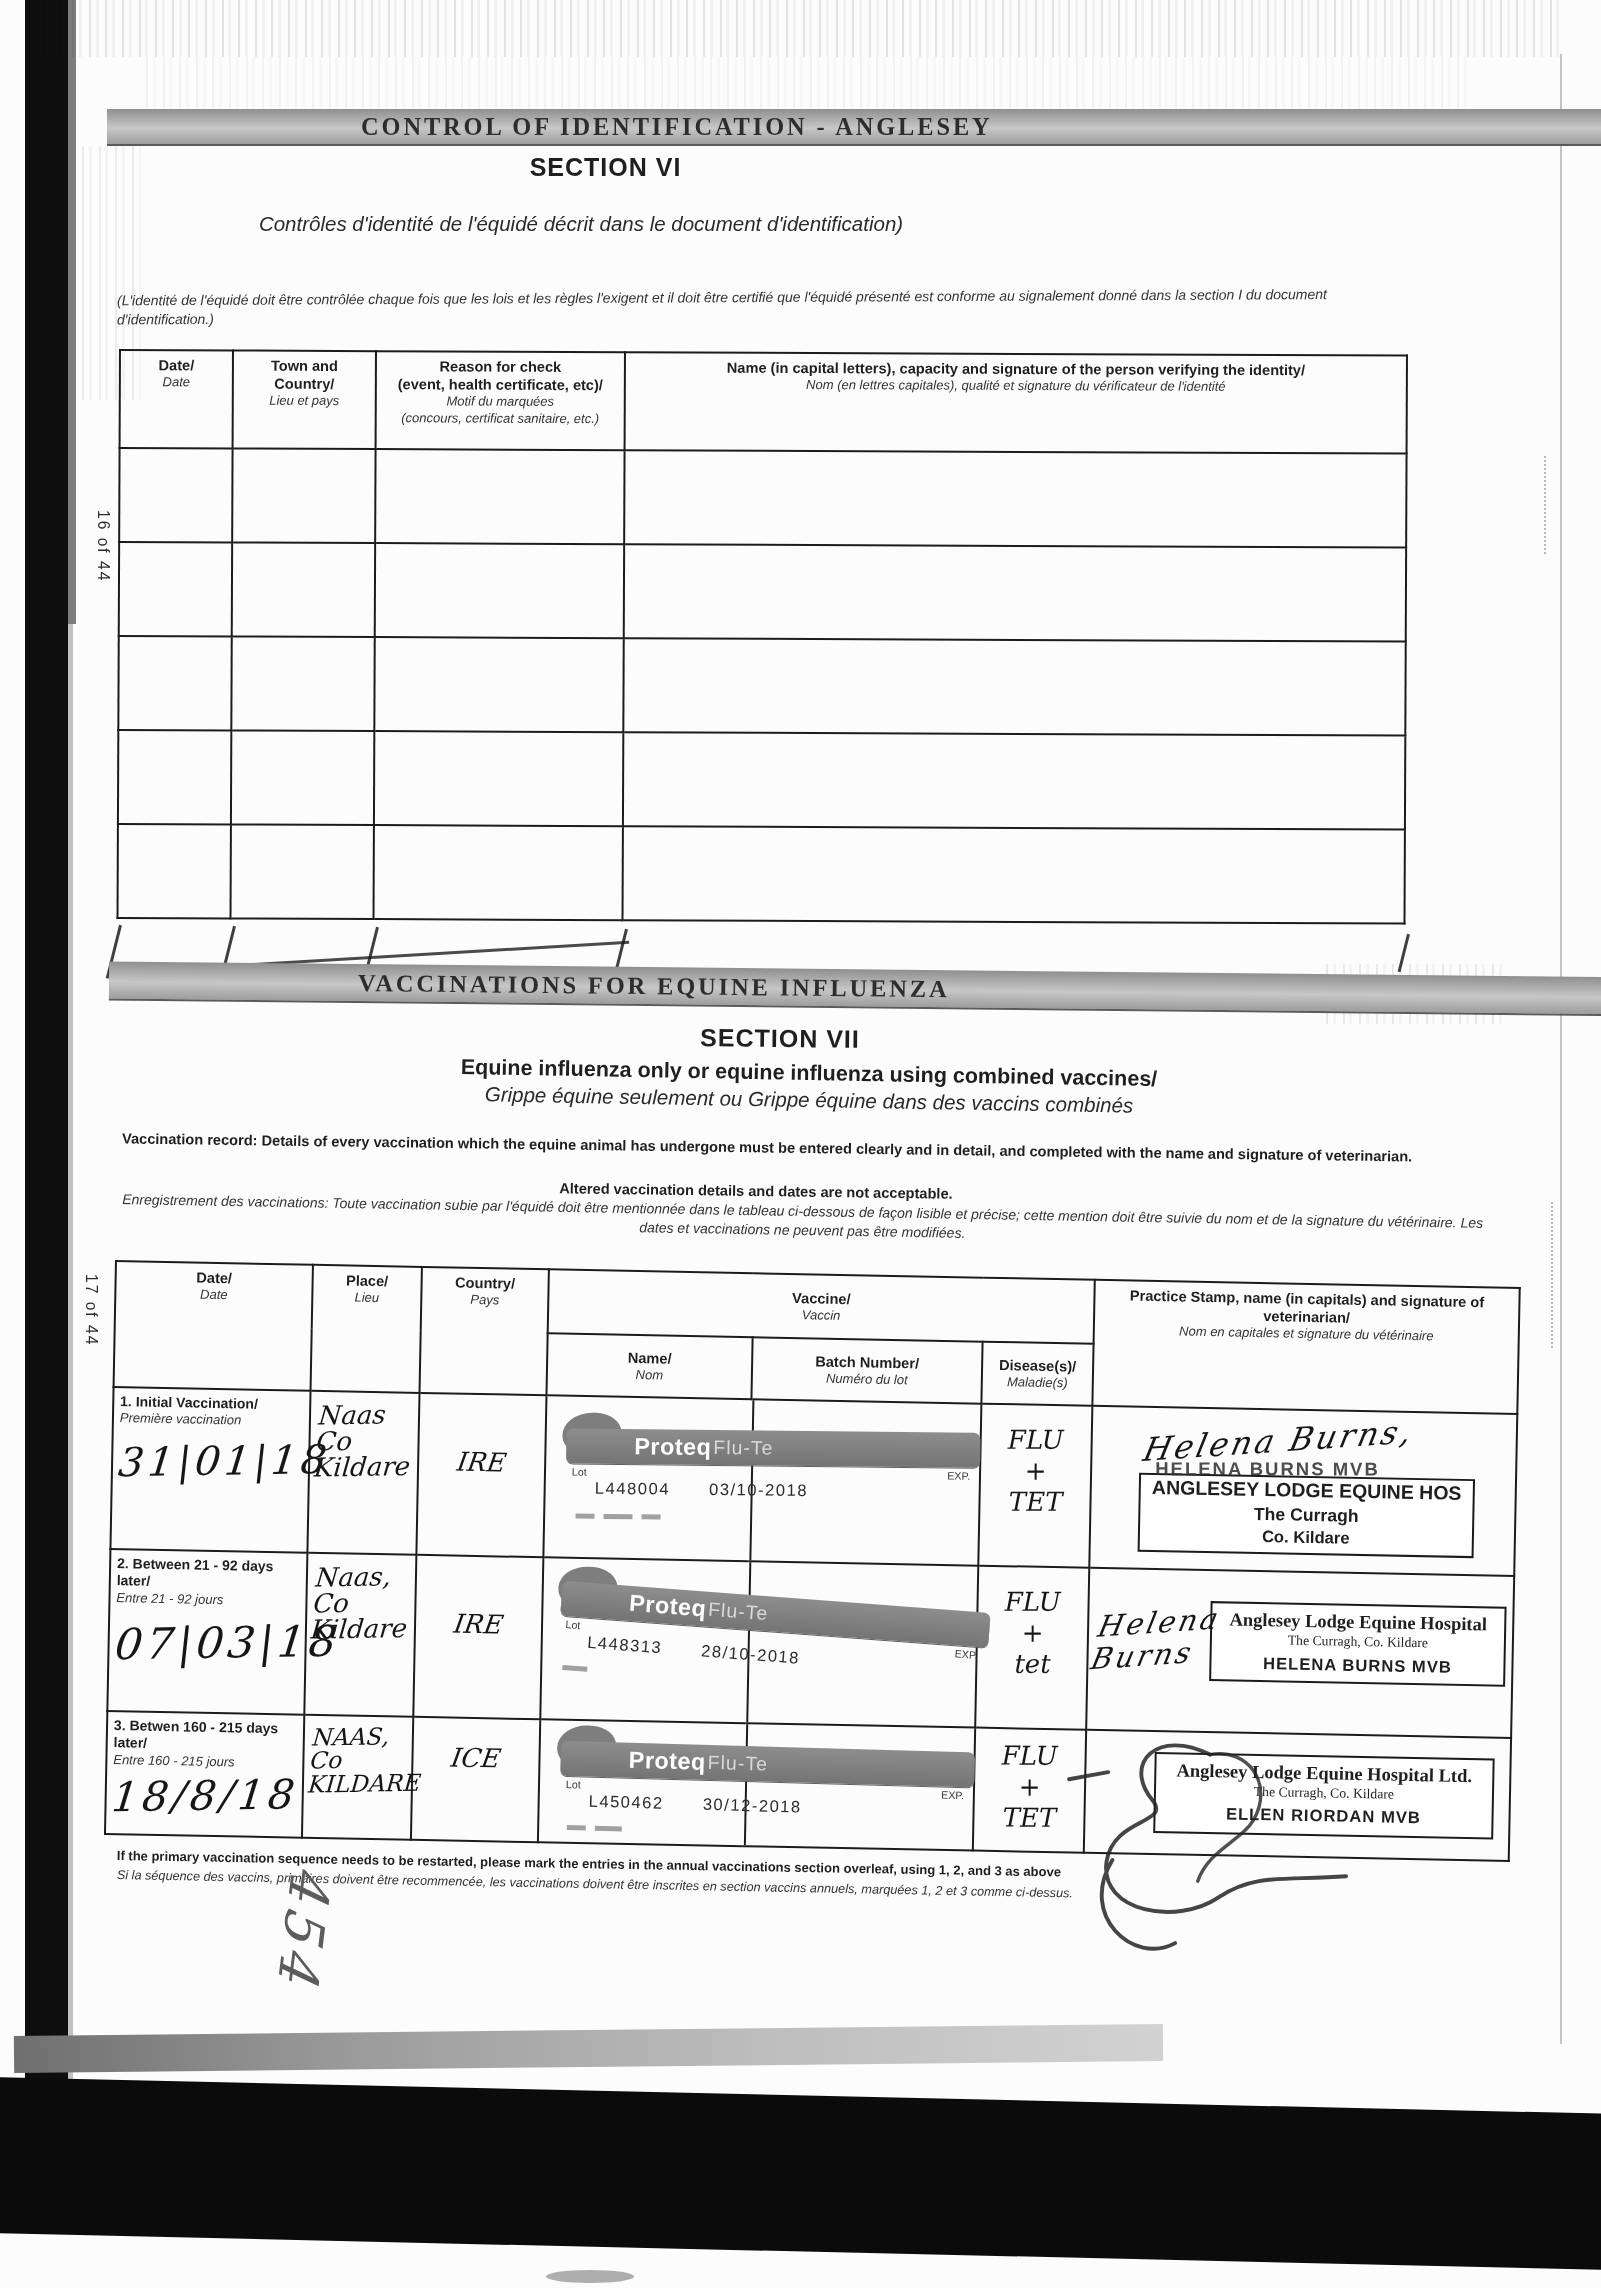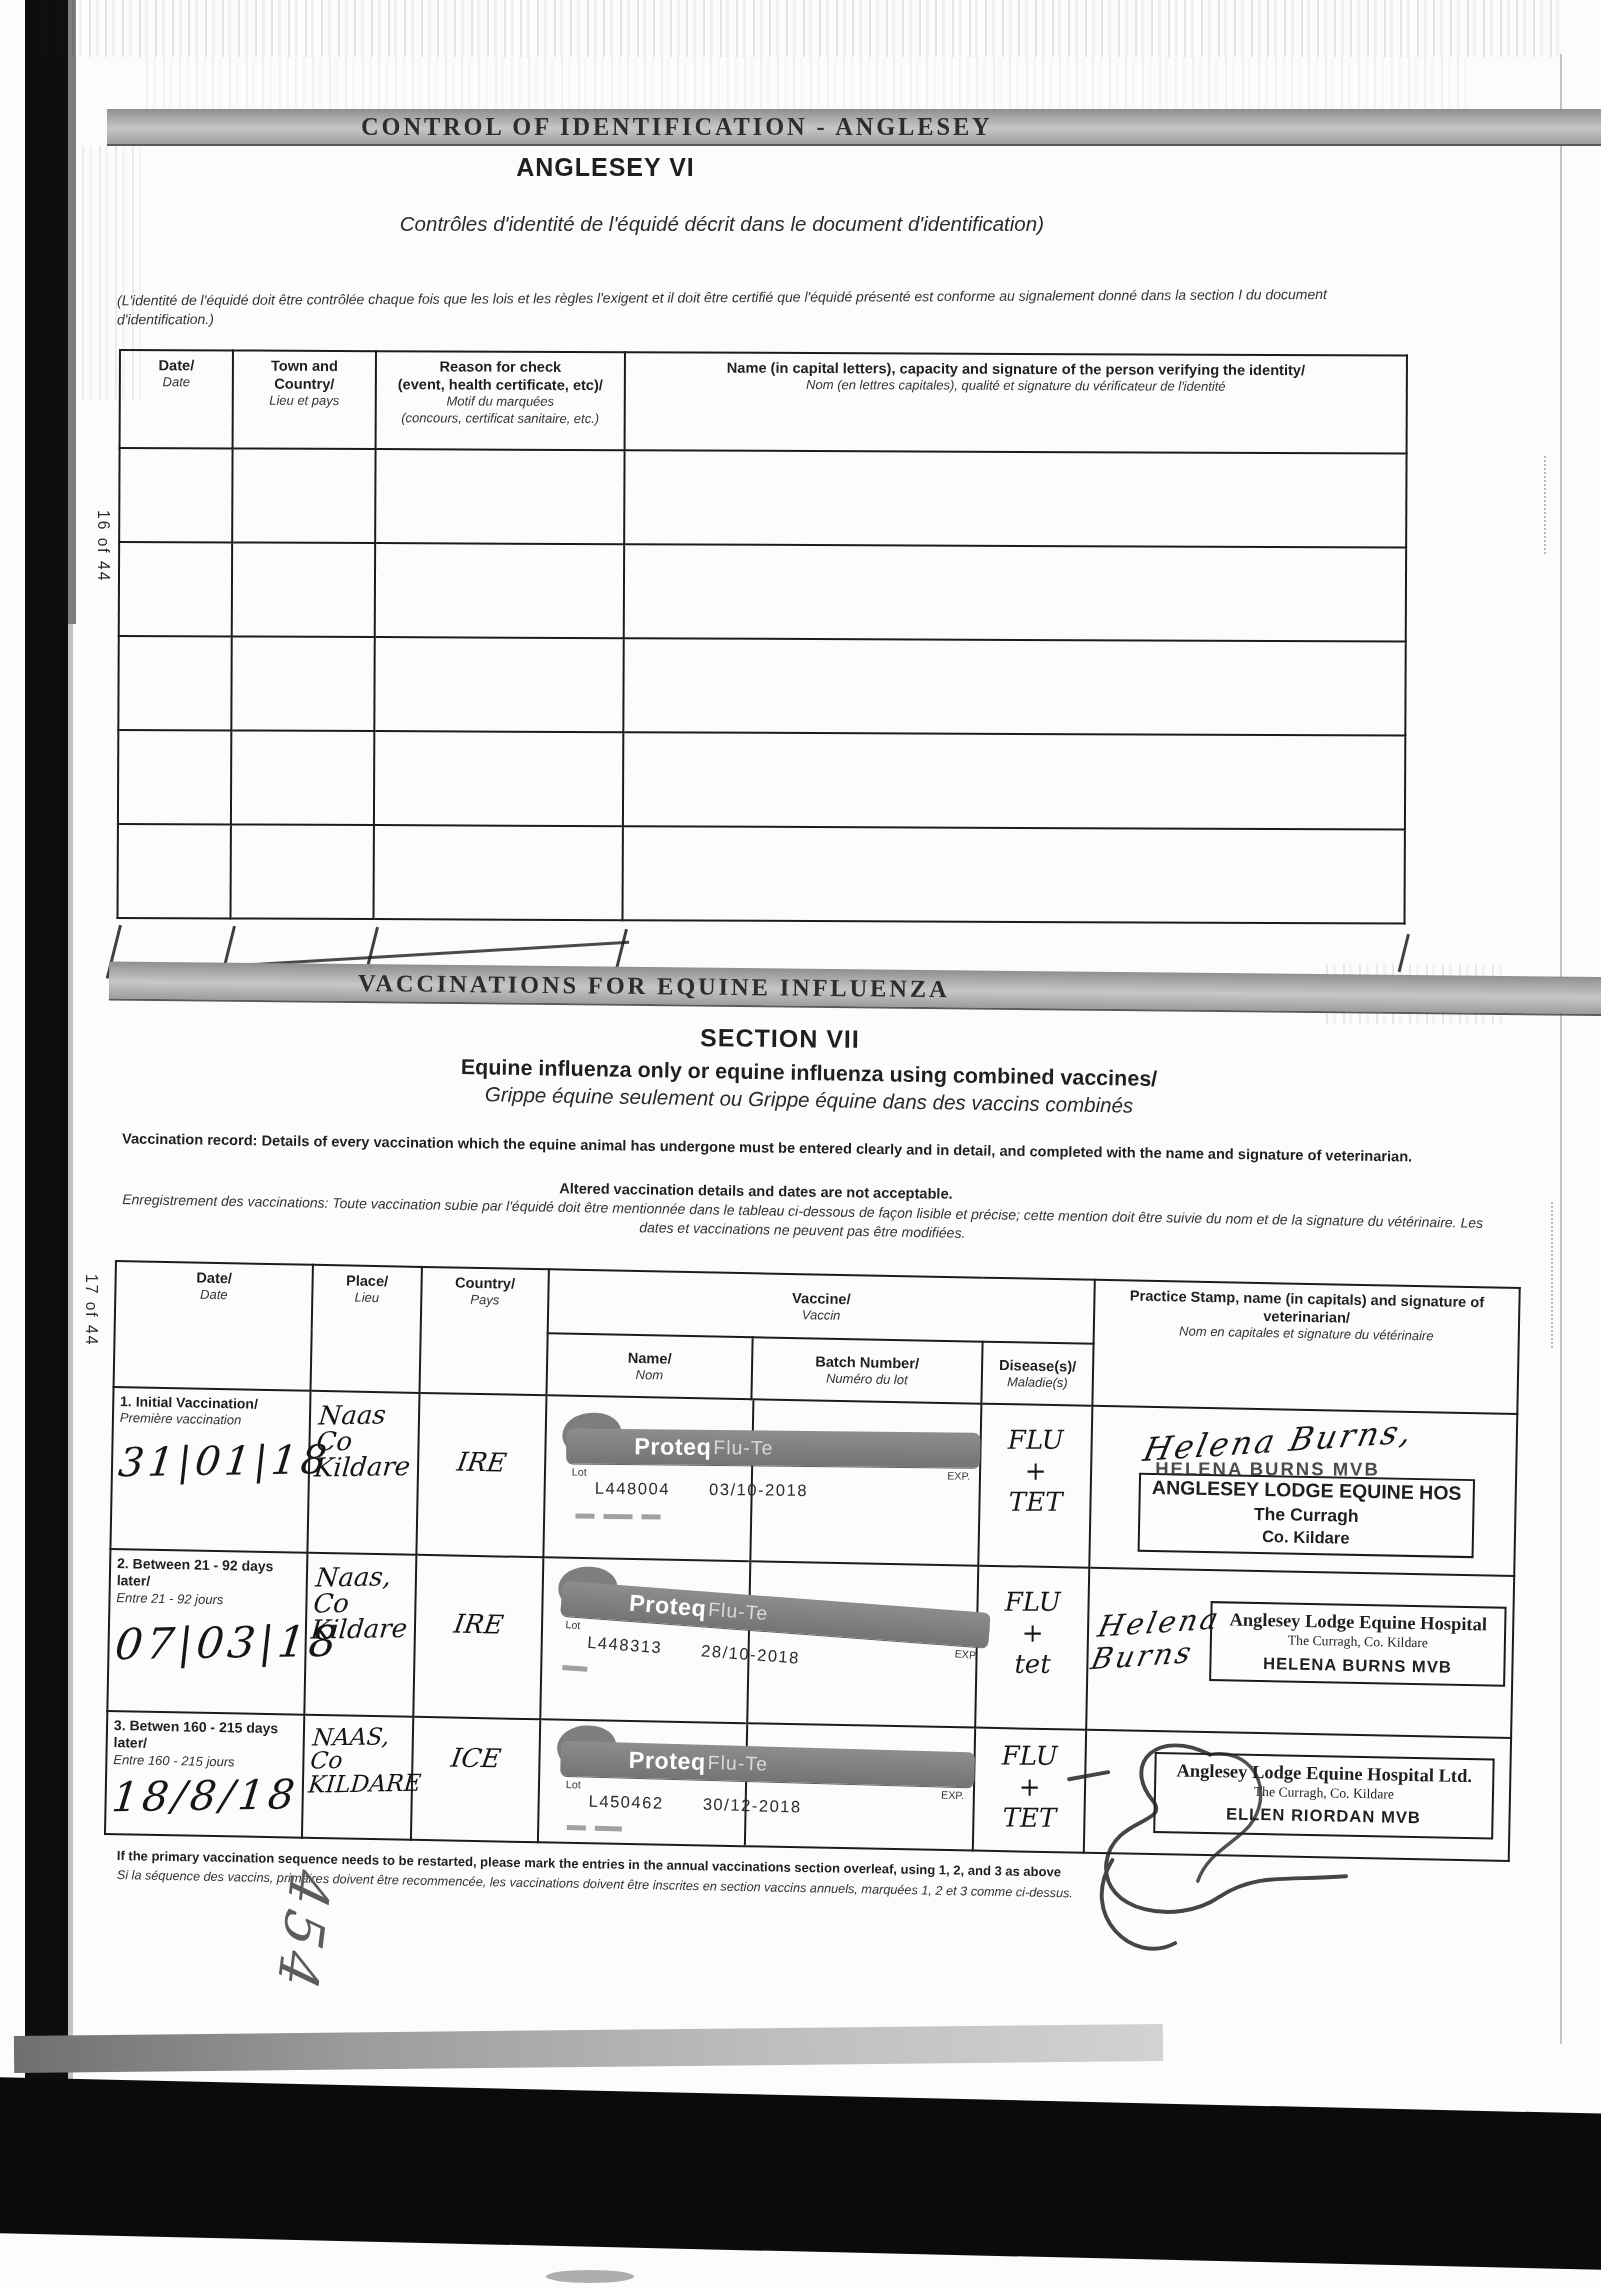--- a/index.html
+++ b/index.html
@@ -83,22 +83,22 @@
   <div class="abs noise-block" style="left:113px;top:975px;width:234px;height:23.4px;opacity:.45;"></div>
   <div class="abs streaks" style="left:1326px;top:964px;width:176px;height:60px;opacity:.4;"></div>
   <div class="abs right-line"></div>
   <div class="abs dotline" style="left:1544px;top:456px;height:98px;"></div>
   <div class="abs dotline" style="left:1551px;top:1202px;height:146px;"></div>
 
   <div class="abs banner" style="left:107px;top:109px;width:1367px;height:35px;padding-left:254px;">
     <span>CONTROL OF IDENTIFICATION - ANGLESEY</span>
   </div>
 
-  <div class="abs sec-title center" style="left:118px;top:153px;width:975px;">ANGLESEY VI</div>
-  <div class="abs title-fr center" style="left:118px;top:212px;width:926px;text-align:right;">Contrôles d'identité de l'équidé décrit dans le document d'identification)</div>
+  <div class="abs sec-title center" style="left:118px;top:153px;width:975px;">SECTION VI</div>
+  <div class="abs title-fr center" style="left:118px;top:212px;width:926px;">Contrôles d'identité de l'équidé décrit dans le document d'identification)</div>
 
   <div class="abs intro-fr" style="left:117px;top:288px;width:1297px;transform:rotate(-.3deg);">(L'identité de l'équidé doit être contrôlée chaque fois que les lois et les règles l'exigent et il doit être certifié que l'équidé présenté est conforme au signalement donné dans la section I du document d'identification.)</div>
 
   <div class="abs vlabel" style="left:94px;top:510px;">16 of 44</div>
 
   <table class="abs doc-table" style="left:119px;top:349px;width:1287px;transform:rotate(.25deg);transform-origin:left top;">
     <colgroup>
         <col style="width:113px">
         <col style="width:143px">
         <col style="width:249px">

